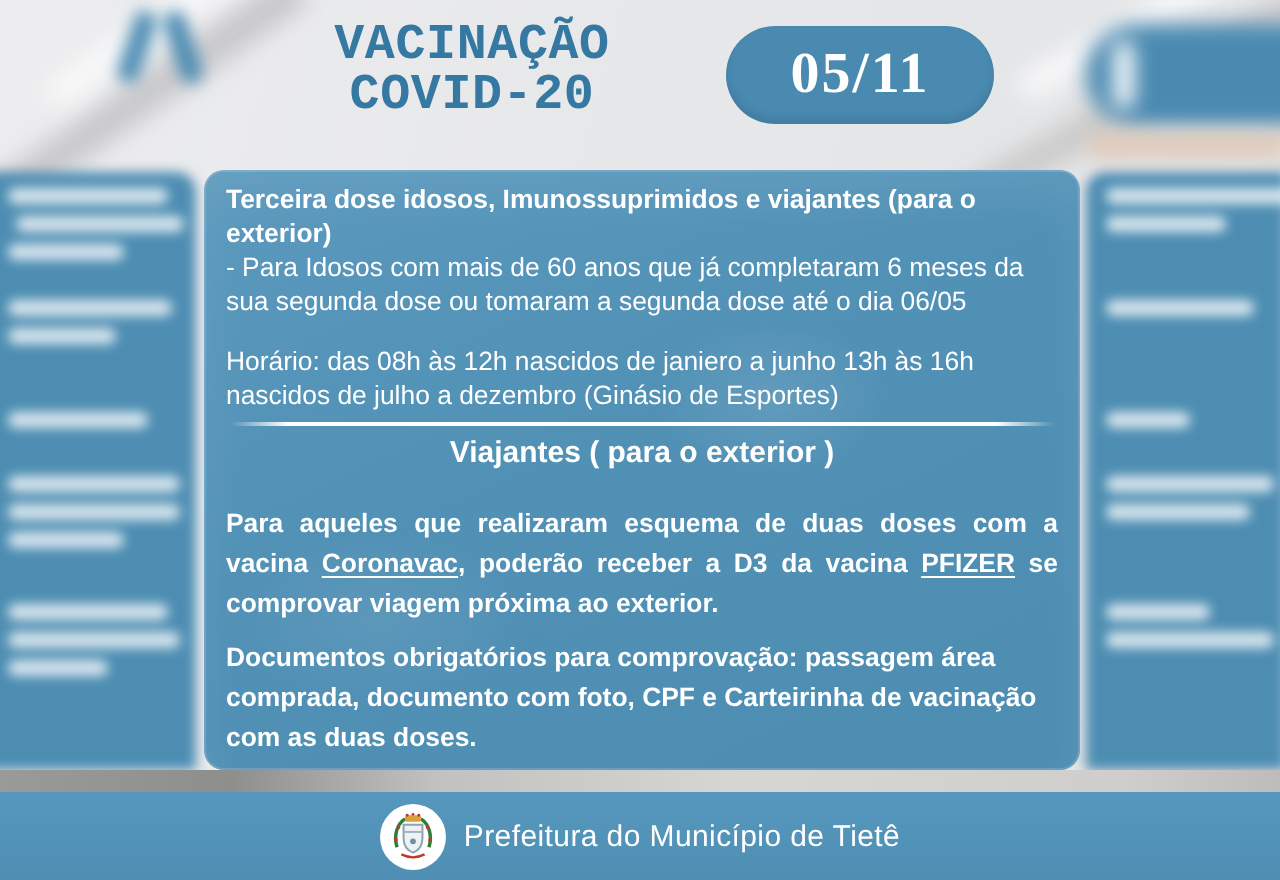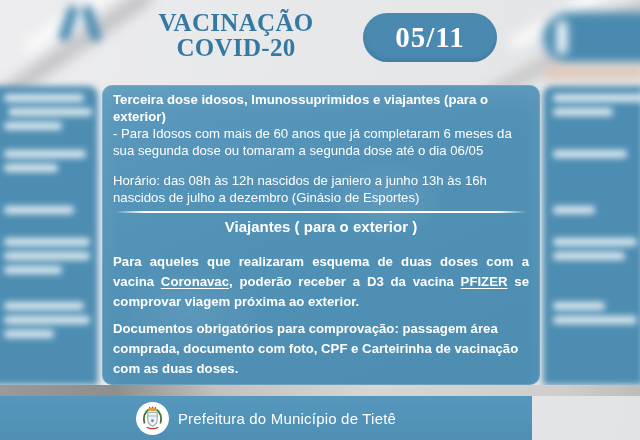--- a/index.html
+++ b/index.html
@@ -21,29 +21,29 @@
   .bg-vshape{position:absolute;left:58px;top:4px;width:46px;height:40px;filter:blur(4px);}
   .bg-vshape .vb{position:absolute;top:1px;width:11px;height:37px;border-radius:5px;background:#4c8cb2;}
   .bg-vshape .vb.l{left:5px;transform:rotate(18deg);}
   .bg-vshape .vb.r{left:28px;transform:rotate(-18deg);}
   .bg-pill{position:absolute;left:543px;top:12px;width:125px;height:51px;border-radius:26px 0 0 26px;background:#4a8ab1;filter:blur(5px);}
   .bg-pill .one{position:absolute;left:14px;top:9px;width:10px;height:33px;border-radius:4px;background:#fff;}
   .bg-beige{position:absolute;left:545px;top:66px;width:98px;height:13px;background:#dfc3ae;opacity:.8;filter:blur(5px);}
   
   .band{position:absolute;left:0;top:385px;width:640px;height:11px;
     background:linear-gradient(90deg,#9a9a98 0%,#8e8e8c 18%,#c2c1bf 34%,#d7d6d4 58%,#cfcecc 88%,#bdbcba 100%);}
-  .footer{position:absolute;left:0;top:396px;width:532px;height:44px;
+  .footer{position:absolute;left:0;top:396px;width:640px;height:44px;
     background:linear-gradient(180deg,var(--footer-blue,#5697bd) 0%,#4f8fb4 100%);
     display:flex;align-items:center;justify-content:center;gap:9px;}
   .footer-text{color:var(--text-white,#fff);font-size:15px;letter-spacing:.2px;}
   .logo{width:33px;height:33px;border-radius:50%;background:#fff;display:flex;align-items:center;justify-content:center;}
   
   .title{position:absolute;left:102px;top:10px;width:268px;text-align:center;
     color:var(--title-blue,#3578a2);font-weight:800;font-size:25px;line-height:25px;letter-spacing:.3px;
-    font-family:Liberation Serif, serif;}
+    font-family:Liberation Mono, monospace;}
   .date-pill{position:absolute;left:363px;top:13px;width:134px;height:49px;border-radius:25px;
     background:var(--badge-blue,#4a8ab1);display:flex;align-items:center;justify-content:center;
     box-shadow:inset 0 -3px 5px rgba(0,0,0,.10);}
   .date-pill span{color:var(--text-white,#fff);font-weight:800;font-size:29px;letter-spacing:1px;
     font-family:Liberation Serif, serif;}
   
   .card{position:absolute;left:102px;top:85px;width:438px;height:300px;border-radius:10px;
     background:linear-gradient(155deg,#5b99bd 0%,var(--card-blue,#5191b6) 45%,#4d8db2 100%);
     box-shadow:inset 0 0 0 1px rgba(255,255,255,.15), inset 0 12px 26px rgba(255,255,255,.08);
     box-sizing:border-box;padding:6px 11px 0;color:var(--text-white,#fff);}

